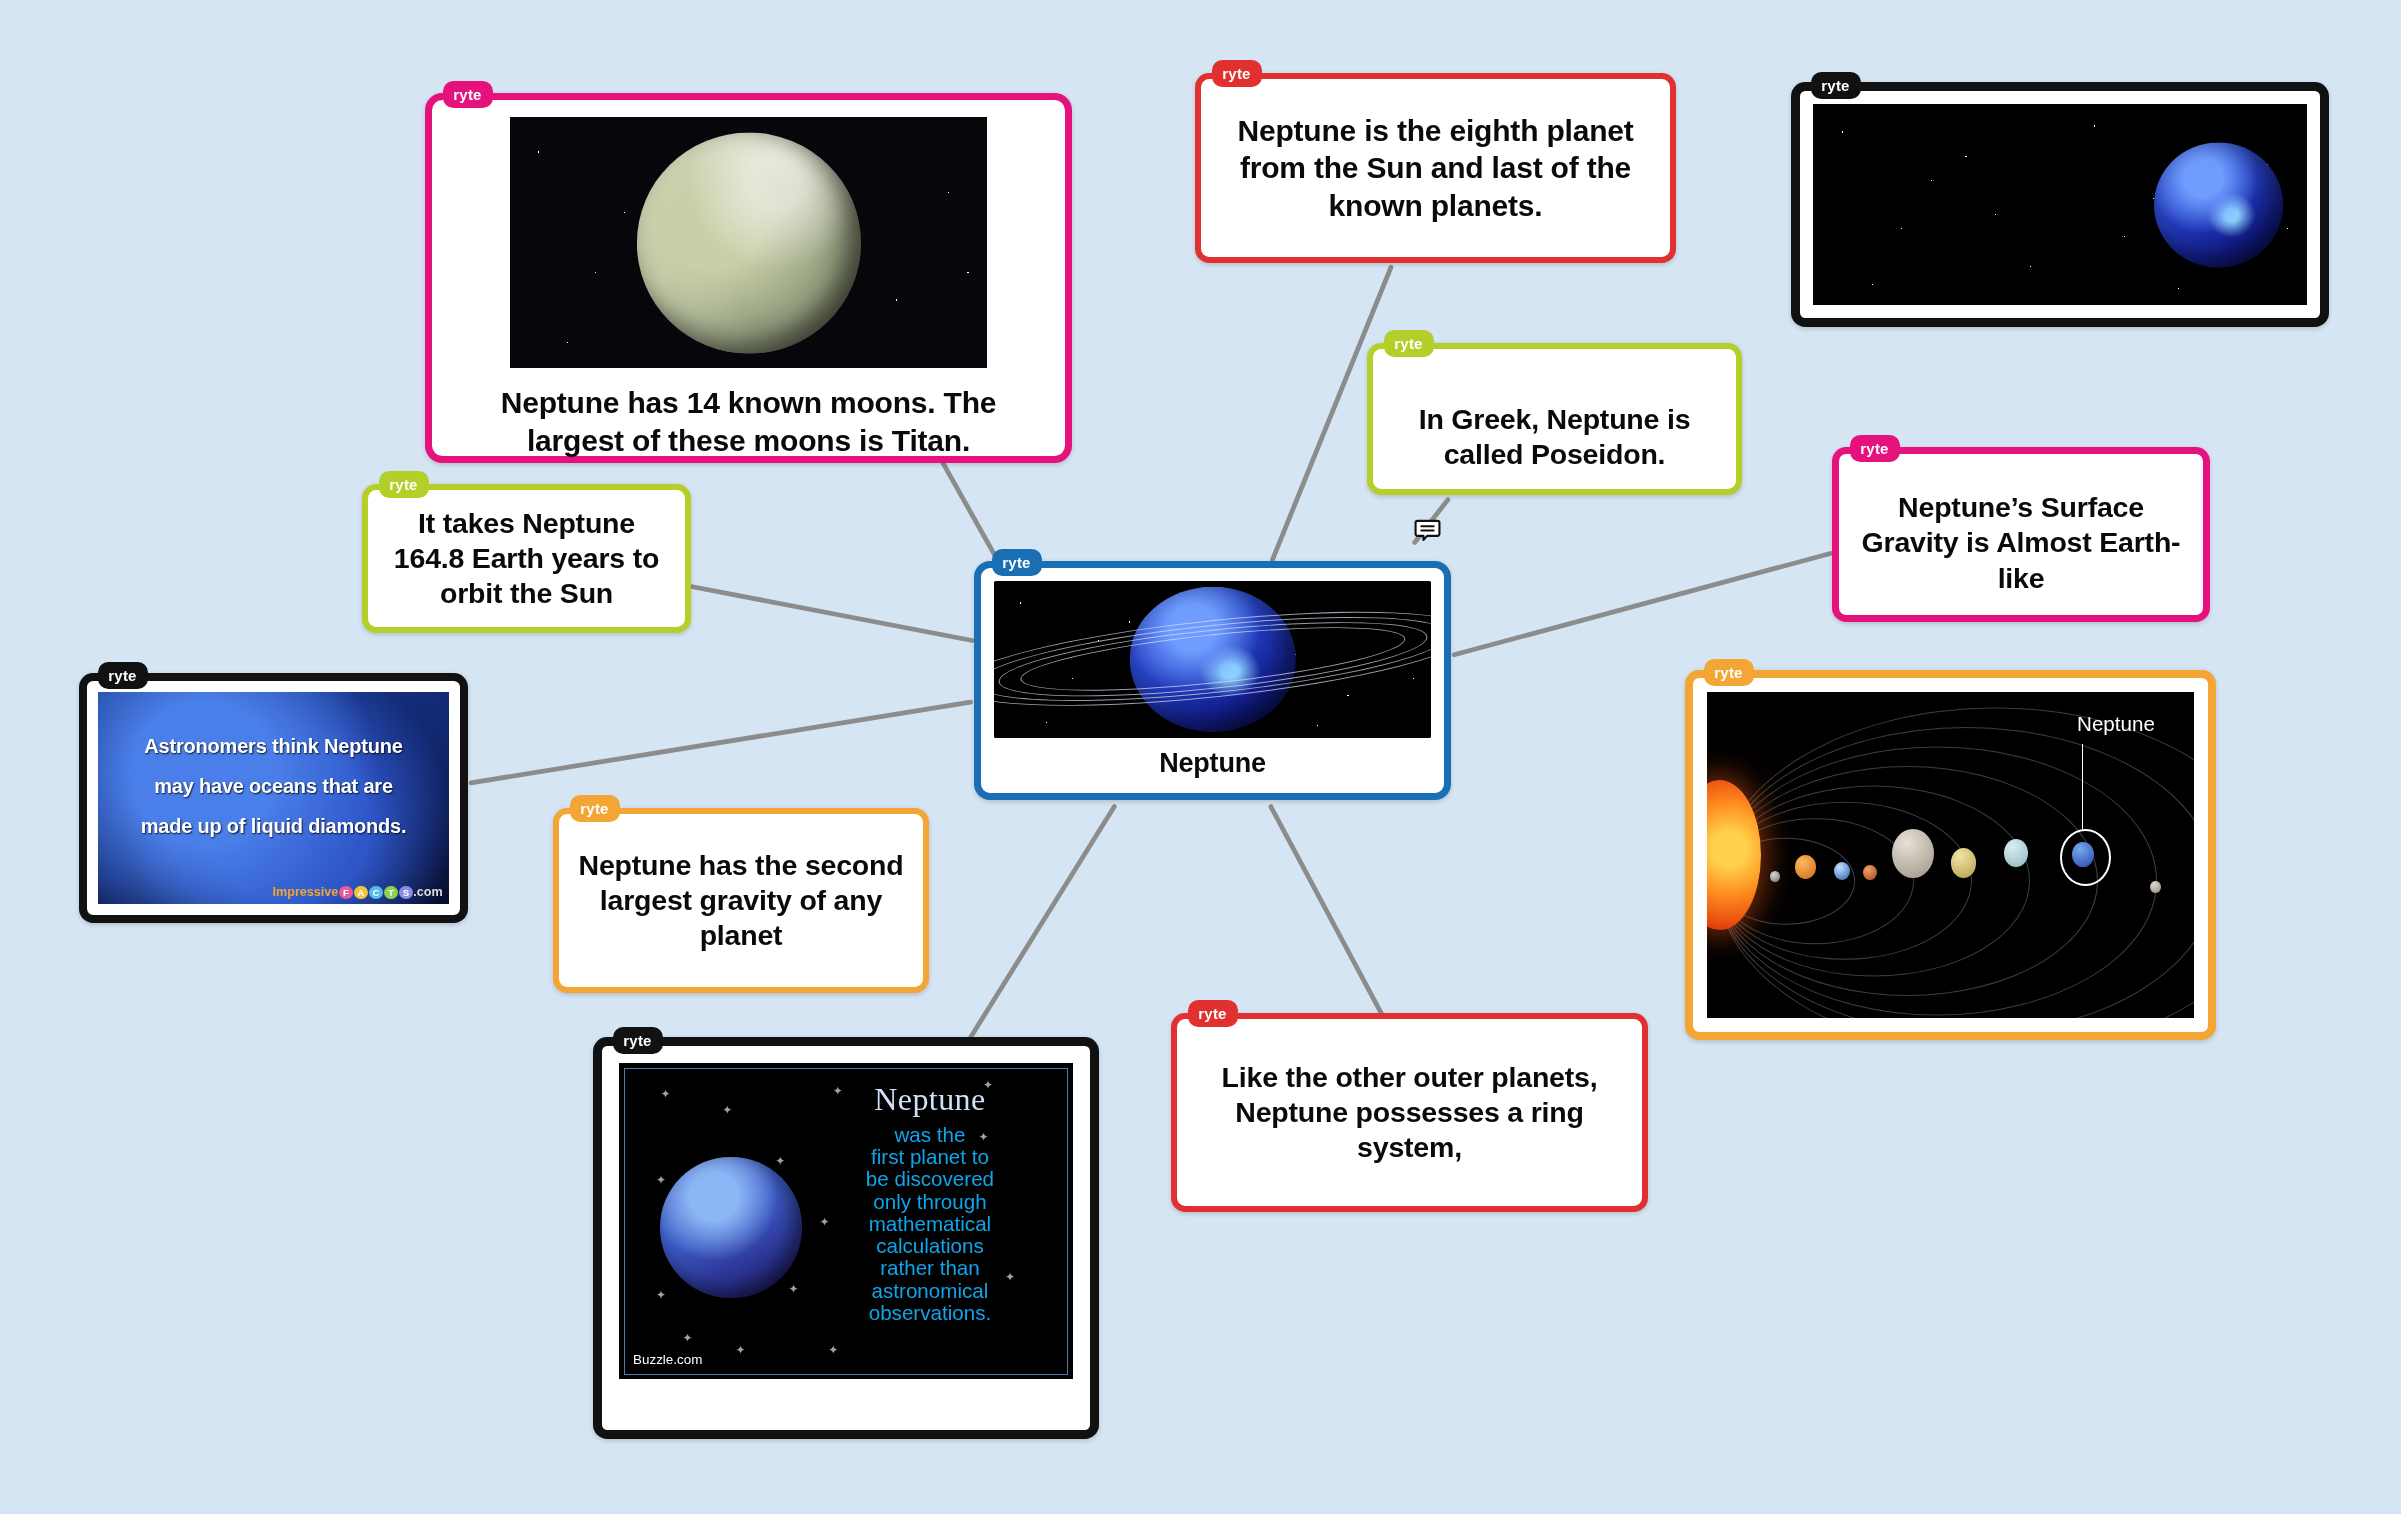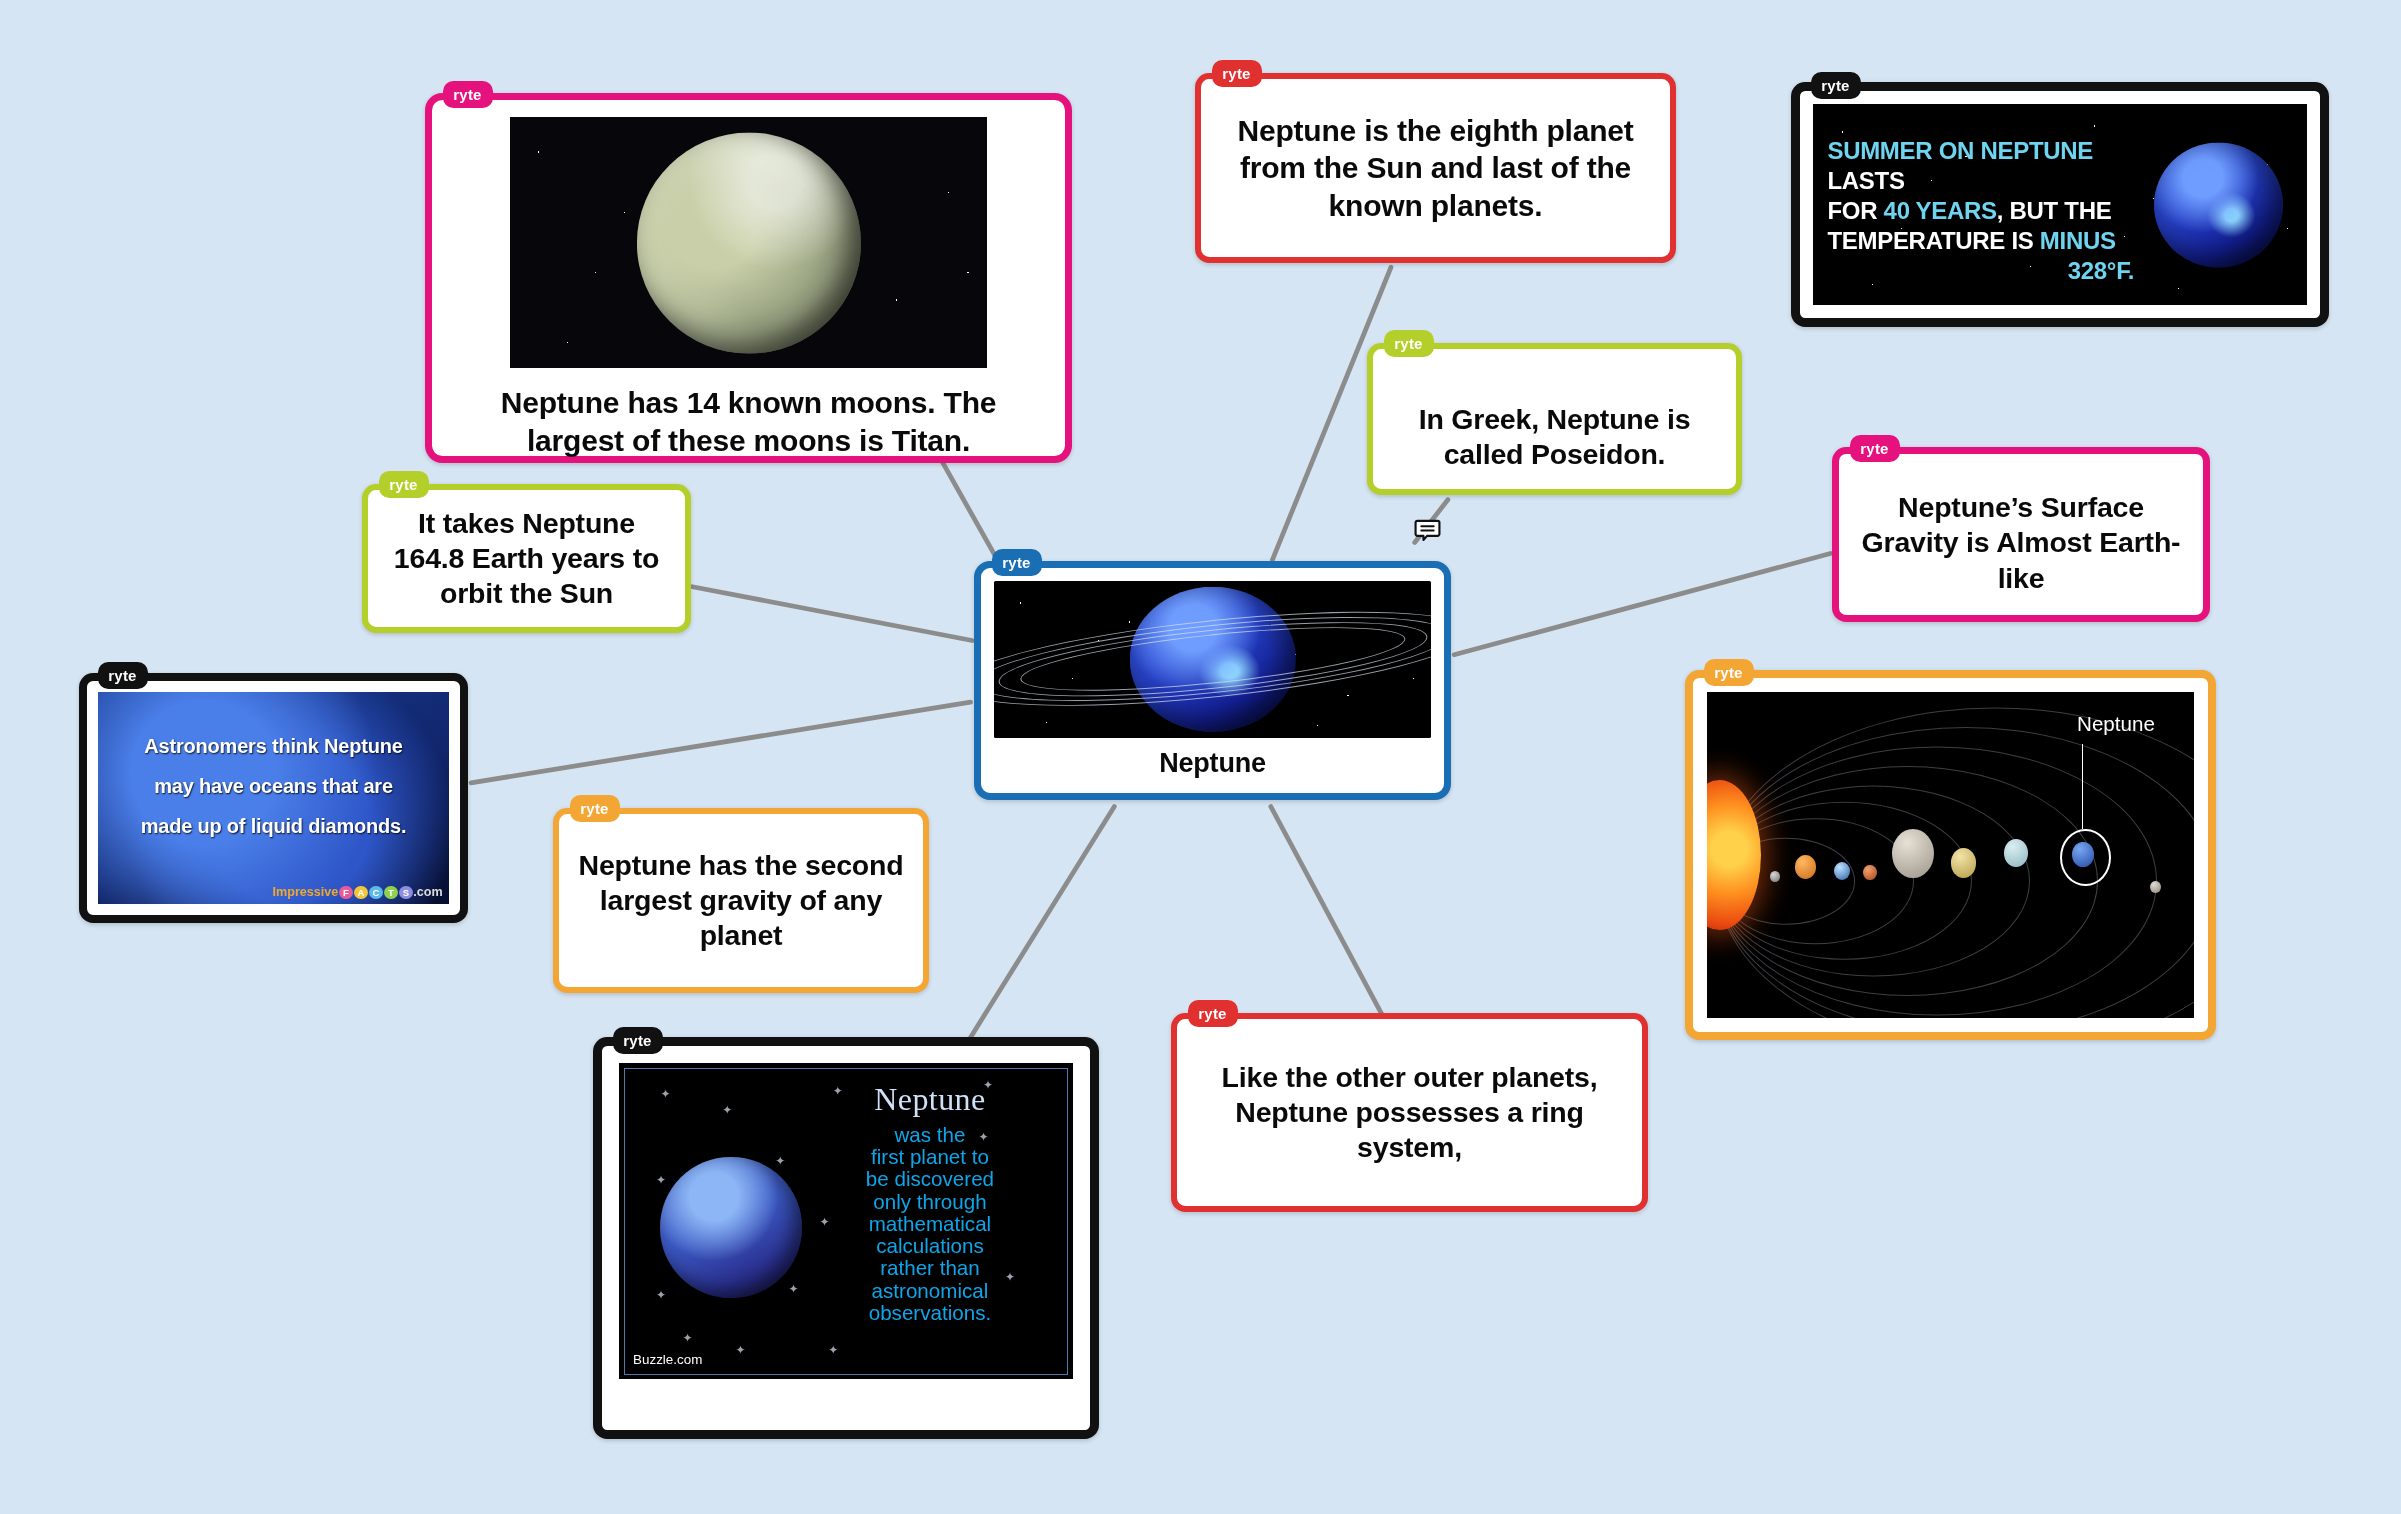--- a/index.html
+++ b/index.html
@@ -276,26 +276,20 @@
   <div class="node" id="node-eighth">
     <span class="badge" style="background:#e03030;">ryte</span>
     <div class="cap node-text">Neptune is the eighth planet from the Sun and last of the known planets.</div>
   </div>
 
   <div class="node" id="node-summer">
     <span class="badge" style="background:#111111;">ryte</span>
     <div class="thumb">
       <div class="starfield"></div>
       <div class="neptune-ball" style="right:5%;top:50%;transform:translateY(-50%);width:26%;height:62%;"></div>
-      <div class="sum-txt">
-        <div><span class="cy">SUMMER ON NEPTUNE</span><span> LASTS</span></div>
-        <div><span>FOR </span><span class="cy">40 YEARS</span><span>, BUT THE</span></div>
-        <div><span>TEMPERATURE IS </span><span class="cy">MINUS</span></div>
-        <div class="sum-l4 cy">328°F.</div>
-      </div>
     </div>
   </div>
 
   <div class="node" id="node-greek">
     <span class="badge" style="background:#b5cf2a;">ryte</span>
     <div class="cap node-text">In Greek, Neptune is called Poseidon.</div>
   </div>
 
   <div class="node" id="node-gravity2">
     <span class="badge" style="background:#e5127d;">ryte</span>

